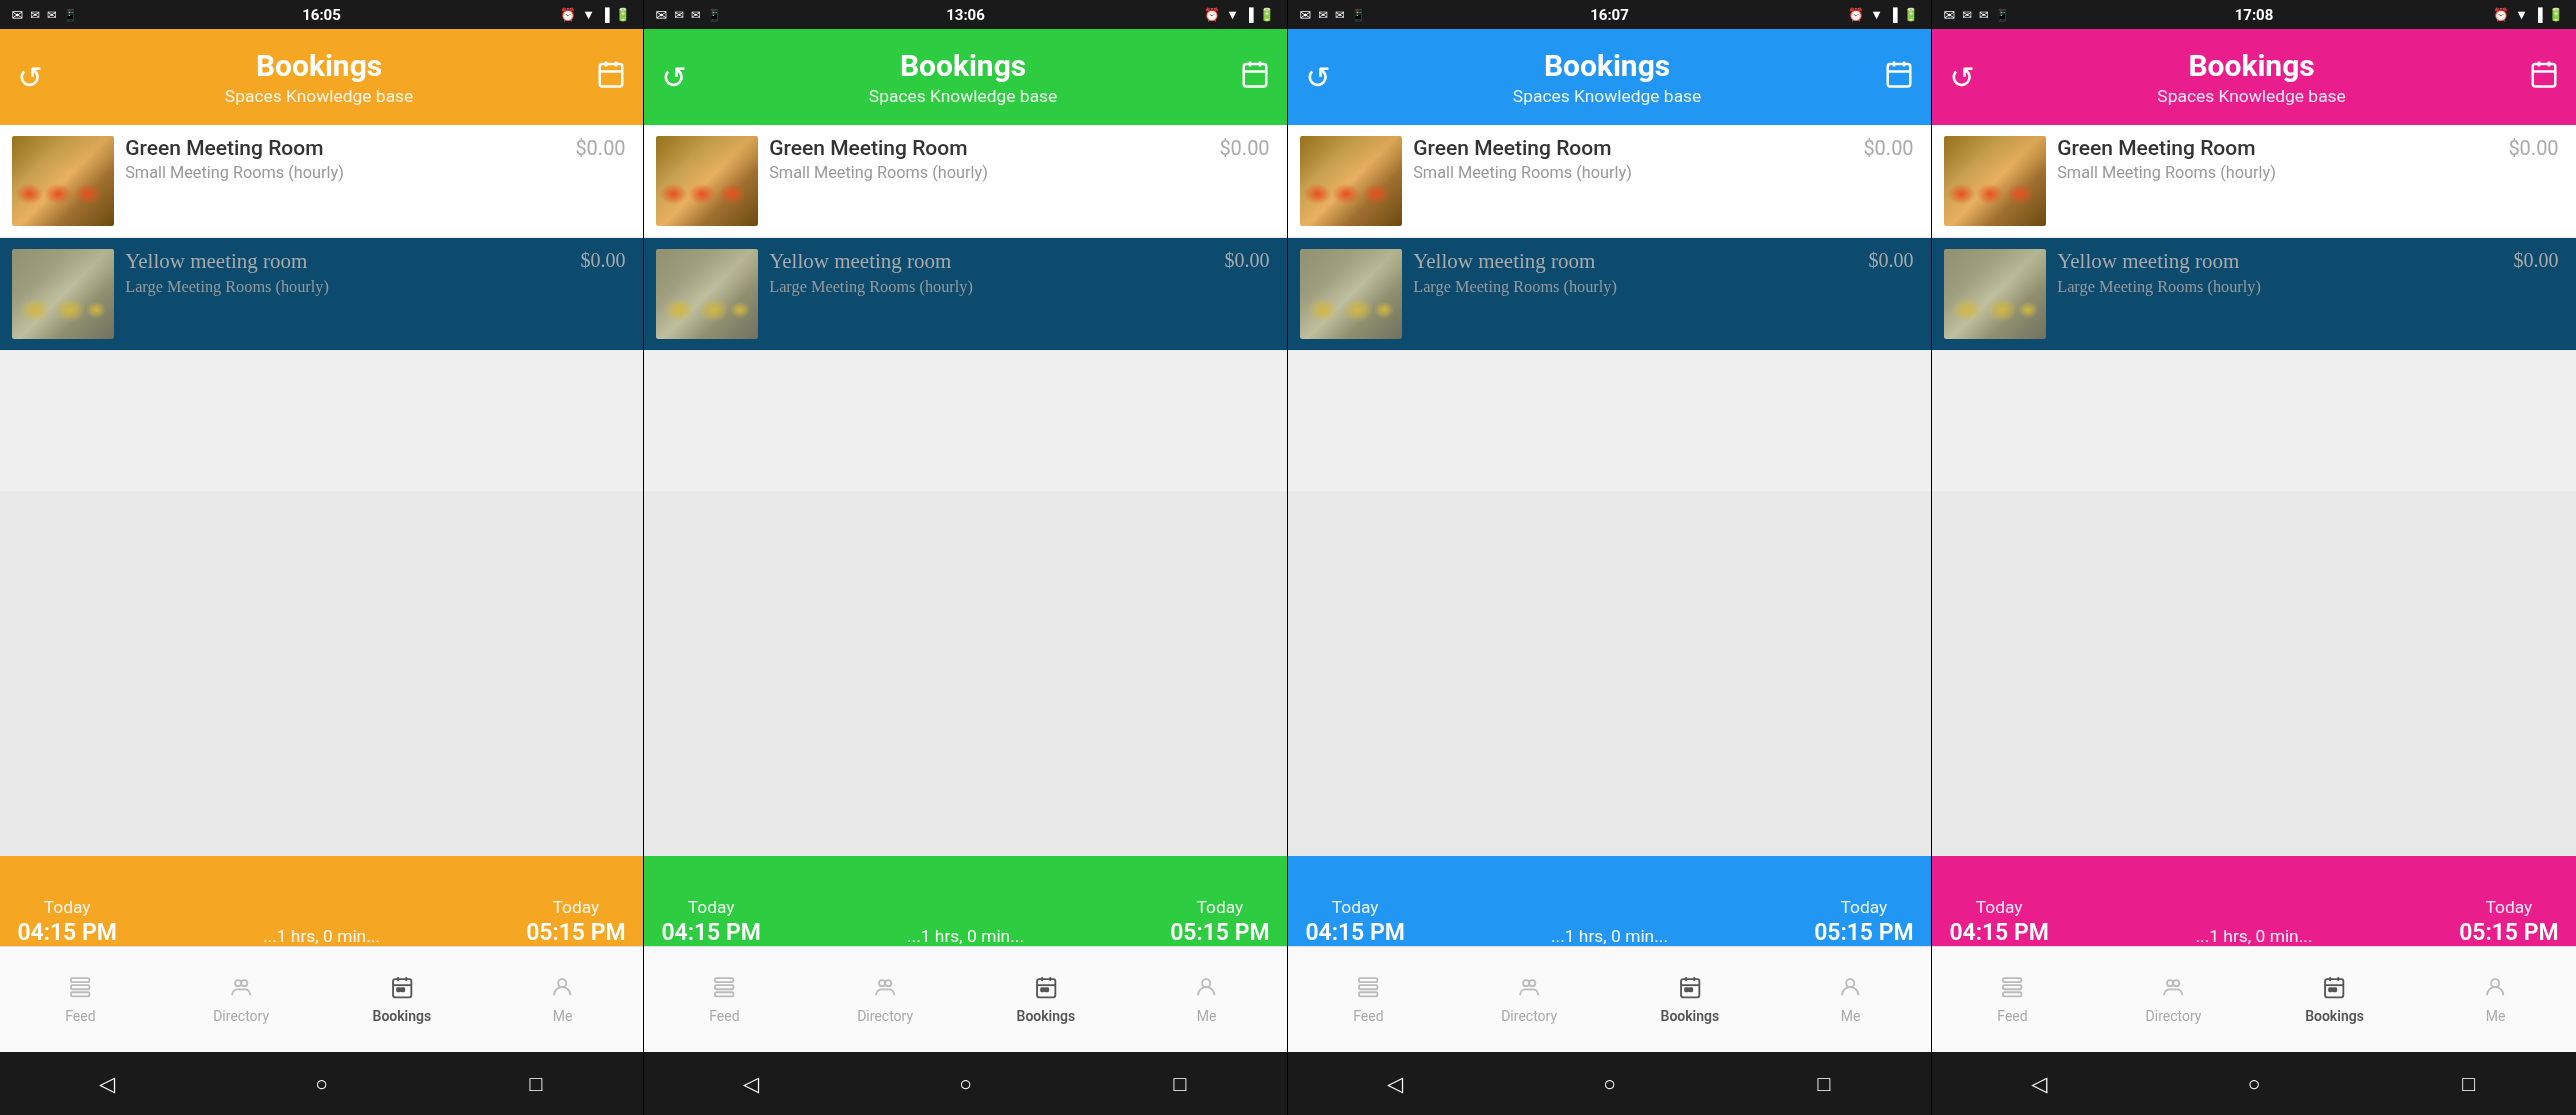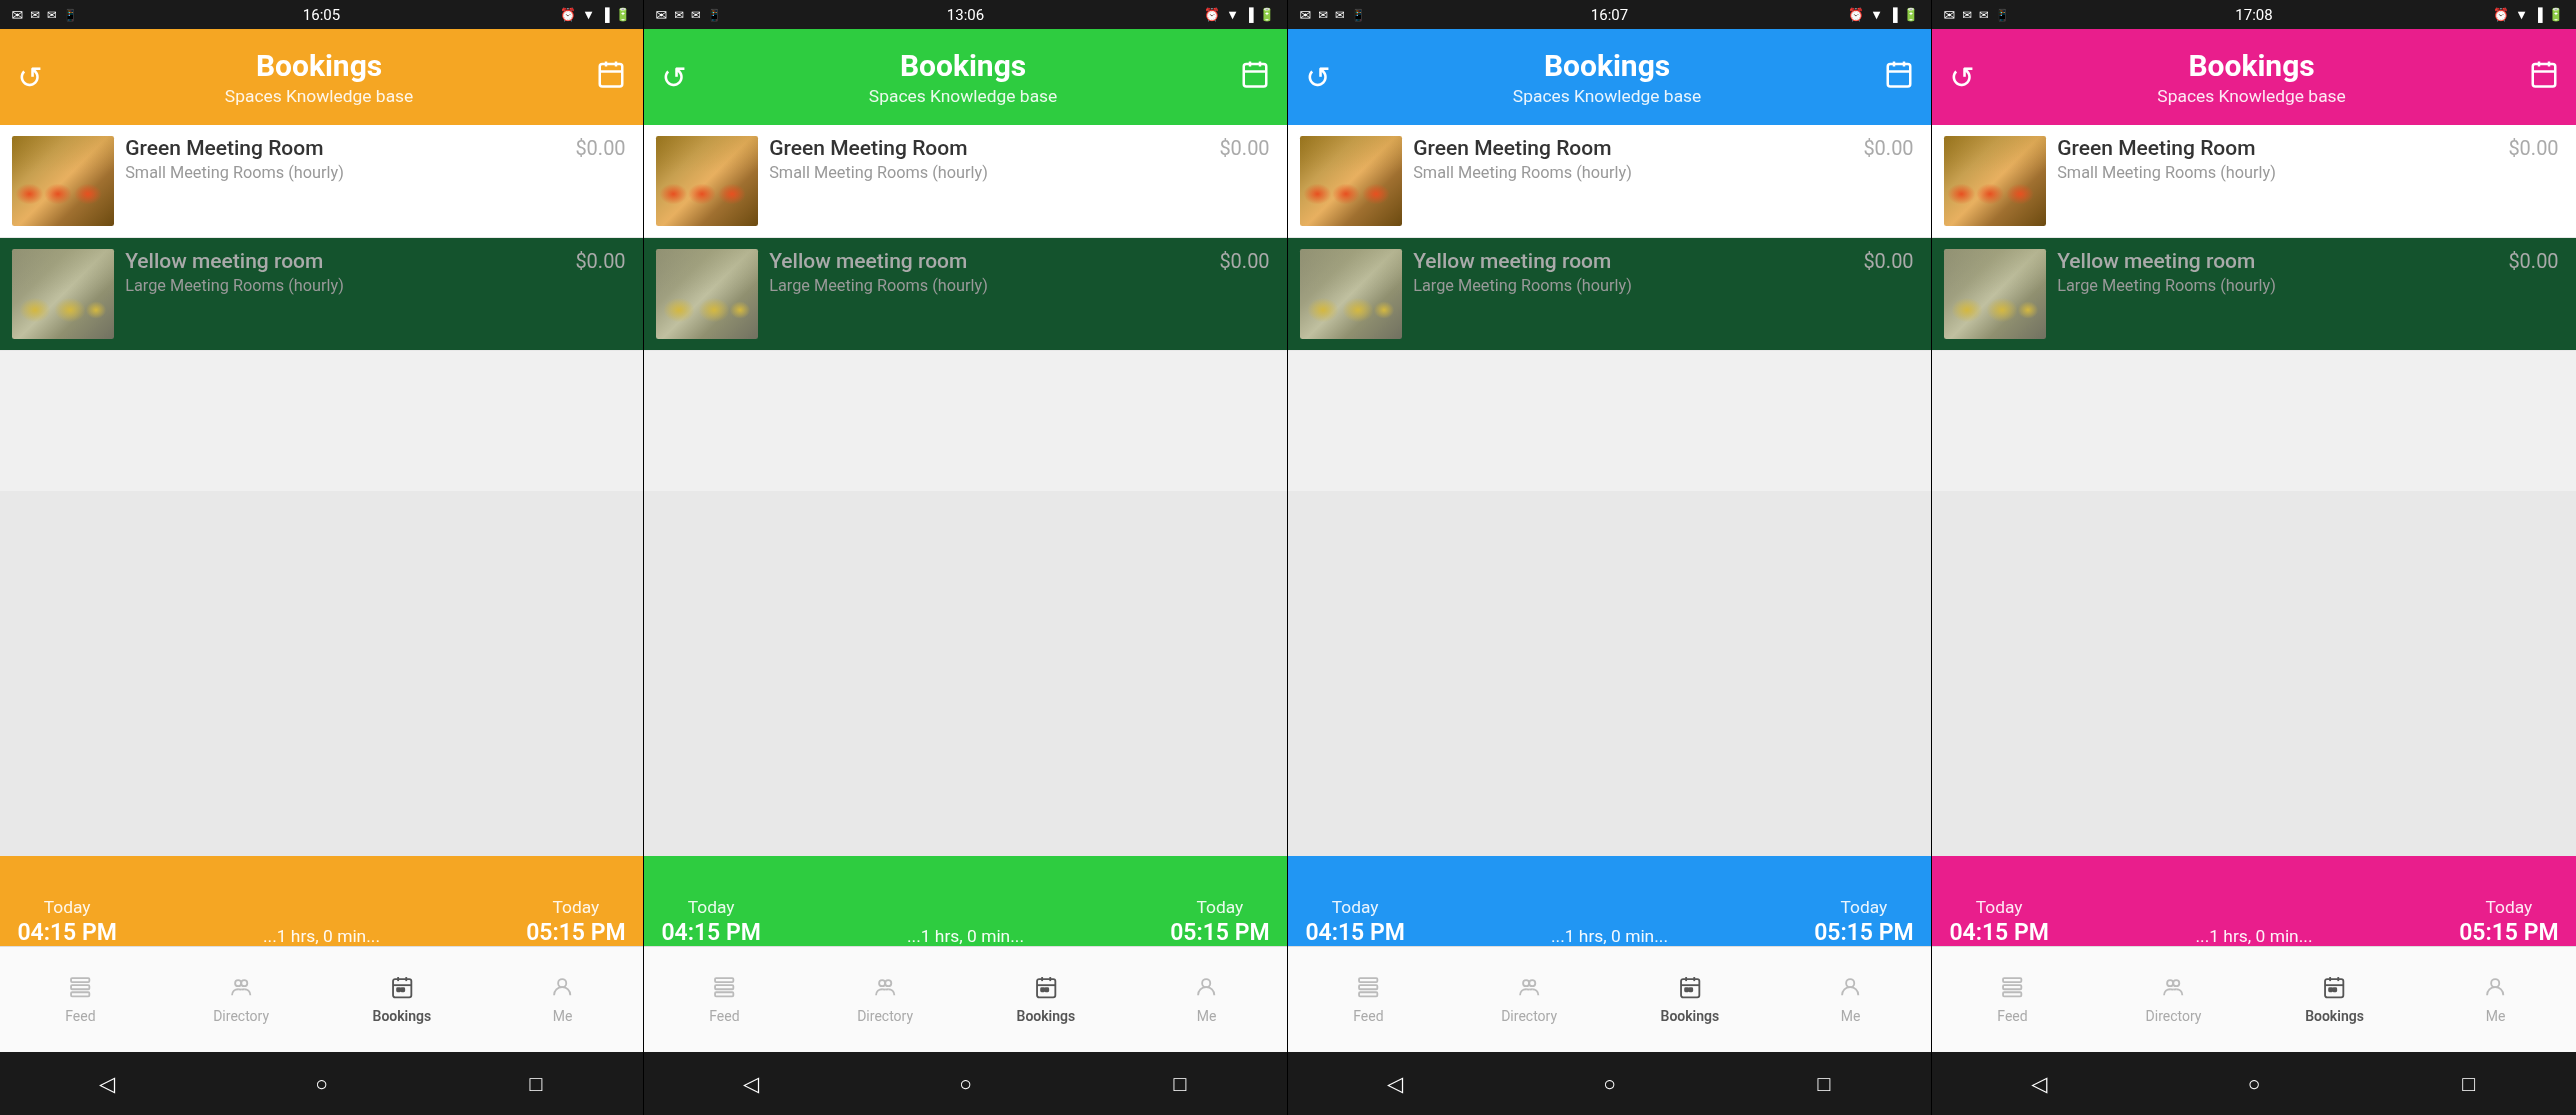--- a/index.html
+++ b/index.html
@@ -44,21 +44,21 @@
       align-items: center;
       gap: 5.8px;
     }
     .status-icon {
       color: #fff;
       font-size: 12.8px;
     }
     .status-time {
       color: #fff;
       font-size: 15px;
-      font-weight: 400;
+      font-weight: 700;
       position: absolute;
       left: 50%;
       transform: translateX(-50%);
     }
 
     
     .app-header {
       height: 96px;
       display: flex;
       align-items: center;
@@ -100,21 +100,22 @@
 
     .room-item {
       display: flex;
       align-items: flex-start;
       background: #fff;
       border-bottom: 0.6px solid #e8e8e8;
       padding: 10.5px 11.6px;
       height: 113px;
     }
     .room-item.disabled {
-      background: #14532d;
+      background: #0c4a6e;
+      font-family: Liberation Serif, serif;
     }
     .room-thumb {
       width: 102px;
       height: 90px;
       object-fit: cover;
       border-radius: 2.3px;
       background: #c8a96e;
       flex-shrink: 0;
       overflow: hidden;
       position: relative;

